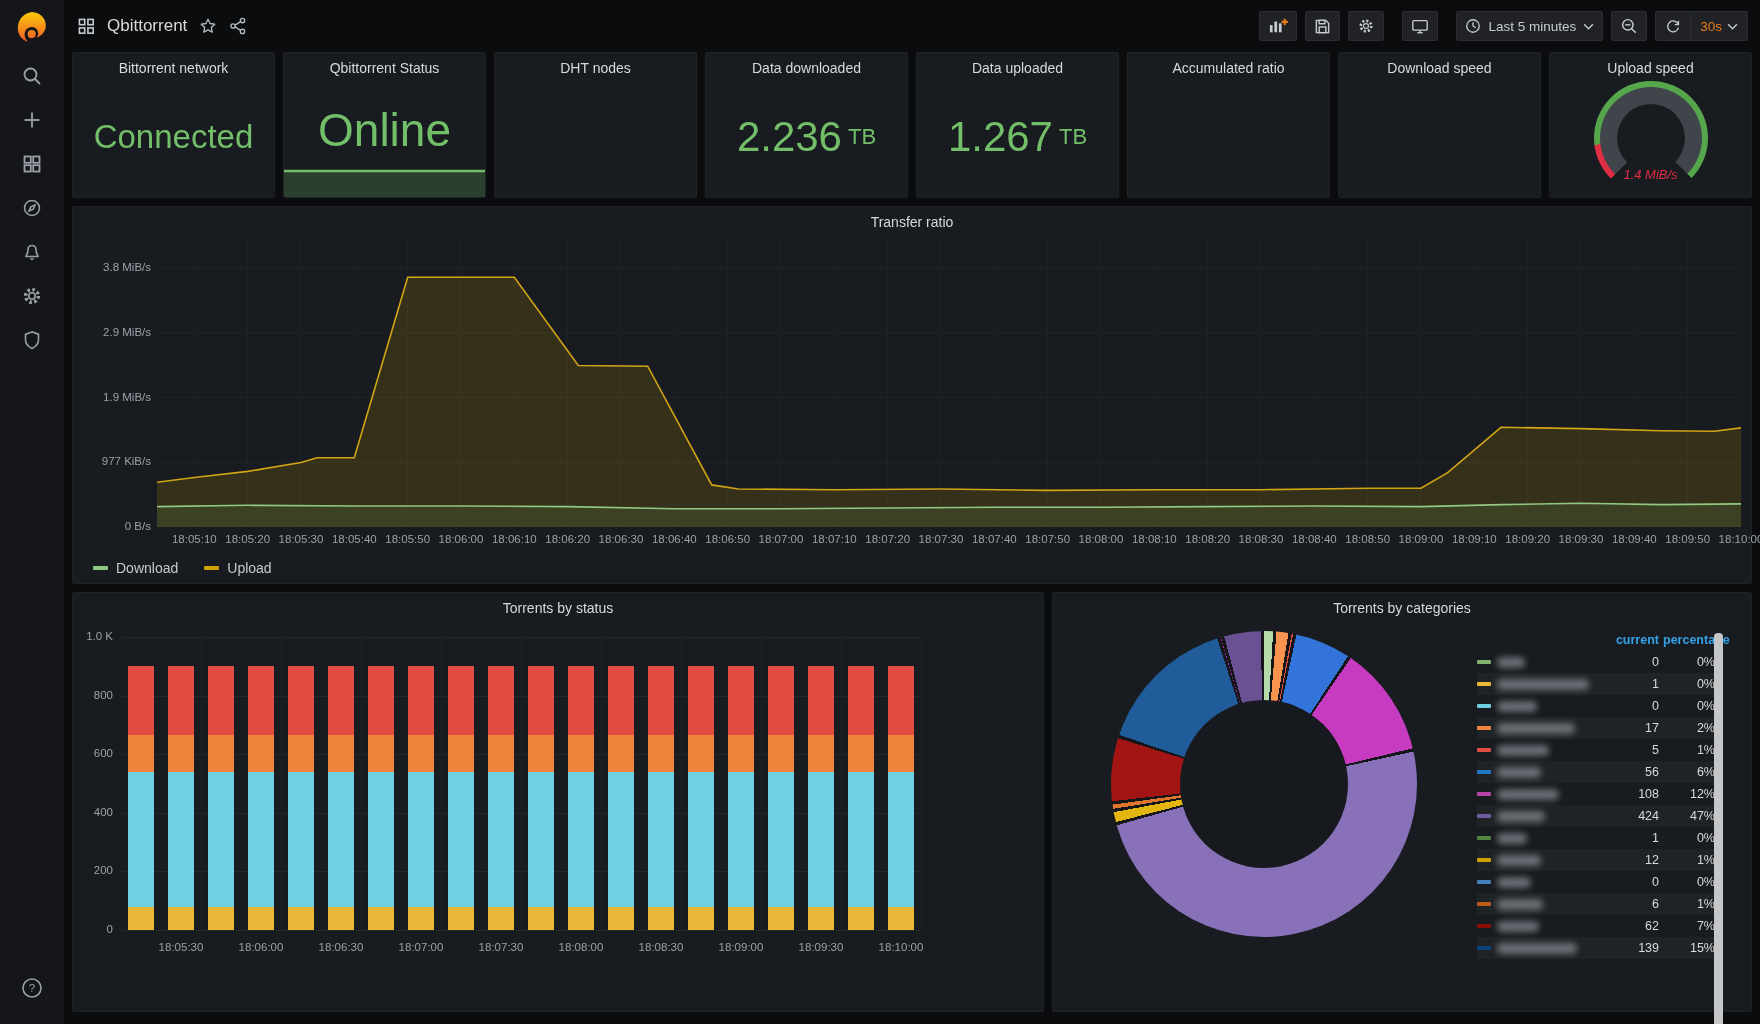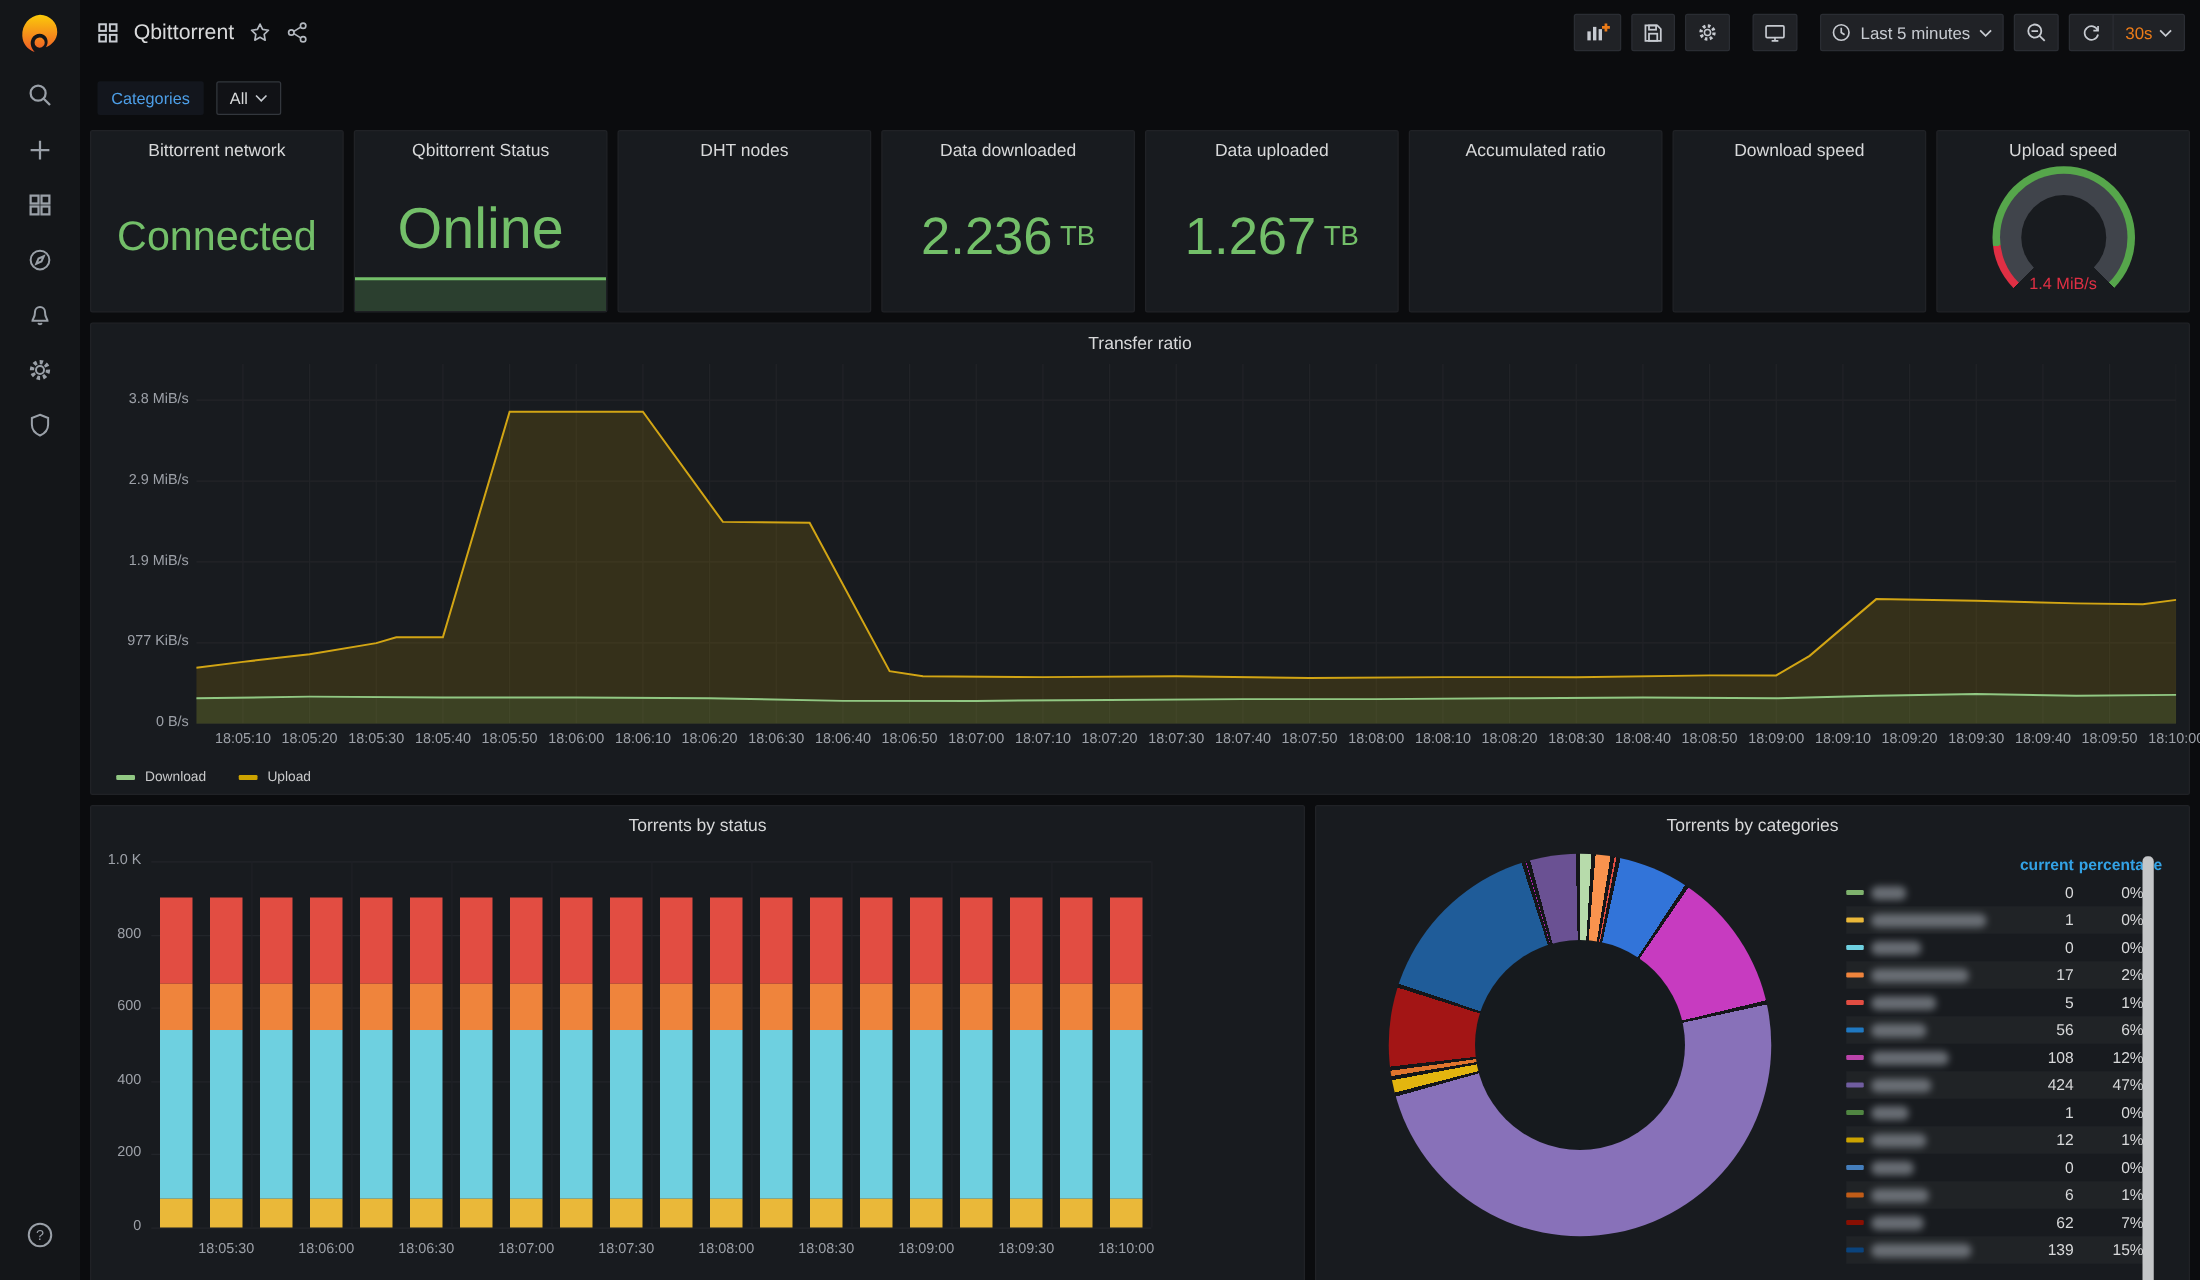--- a/index.html
+++ b/index.html
@@ -56,21 +56,21 @@
   .gauge .hole { position:absolute; inset:23px; border-radius:50%; background:#181b1f; }
   .gauge .gval { position:absolute; left:0; right:0; bottom:13px; text-align:center; font-size:13px; color:#e02f44; font-weight:500; }
 
   
   .transfer { height:378px; margin-bottom:8px; }
   .tchart { position:absolute; left:0; top:0; right:0; bottom:0; }
   .tplot { position:absolute; left:84px; top:32px; width:1584px; height:288px; cursor:crosshair; }
   .ylab { position:absolute; font-size:11.5px; color:#9da1a8; text-align:right; width:70px; left:8px; }
   .xlab { position:absolute; font-size:11.5px; color:#9da1a8; transform:translateX(-50%); top:326px; white-space:nowrap; }
   .tlegend { position:absolute; left:20px; bottom:7px; display:flex; gap:26px; }
-  .leg-item { display:flex; align-items:center; gap:8px; font-size:11px; color:#c8c9ca; cursor:pointer; }
+  .leg-item { display:flex; align-items:center; gap:8px; font-size:14px; color:#c8c9ca; cursor:pointer; }
   .leg-dash { width:15px; height:4px; border-radius:1px; }
 
   
   .row3 { display:flex; gap:8px; height:420px; }
   .p-status { width:972px; flex:none; }
   .p-cats { flex:1; }
 
   
   .bplot { position:absolute; left:48px; top:44px; width:800px; height:293px; }
   .bgrid-h { position:absolute; left:0; right:0; height:1px; background:#22252a; }
@@ -251,29 +251,20 @@
         <div class="seg">
           <span class="orange-text">30s</span>
           <svg class="icon" width="11" height="7" viewBox="0 0 12 8" fill="none" stroke="#c7cbd1" stroke-width="1.6">
               <path d="M1 1.5 L6 6.5 L11 1.5"></path>
             </svg>
         </div>
       </div>
     </div>
   </header>
 
-  <div class="filters">
-    <span class="chip-cat">Categories</span>
-    <span class="chip-all">
-      <span>All</span>
-      <svg class="icon" width="10" height="7" viewBox="0 0 12 8" fill="none" stroke="#c7cbd1" stroke-width="1.6">
-          <path d="M1 1.5 L6 6.5 L11 1.5"></path>
-        </svg>
-    </span>
-  </div>
 
   <div class="grid">
 
     <div class="stats-row">
 
       <section class="panel stat">
         <div class="panel-title">Bittorrent network</div>
         <div class="stat-value-wrap">
           <span class="green v-connected">Connected</span>
         </div>
@@ -313,21 +304,21 @@
       <section class="panel stat">
         <div class="panel-title">Accumulated ratio</div>
       </section>
 
       <section class="panel stat">
         <div class="panel-title">Download speed</div>
       </section>
 
       <section class="panel stat">
         <div class="panel-title">Upload speed</div>
-        <div class="gauge" id="gauge-ul" style="background: conic-gradient(from 225deg, rgb(224, 47, 68) 0deg, rgb(224, 47, 68) 38deg, rgb(86, 166, 75) 38deg, rgb(86, 166, 75) 270deg, transparent 270deg, transparent 360deg);">
+        <div class="gauge" id="gauge-ul" style="background: conic-gradient(from 225deg, rgb(224, 47, 68) 0deg, rgb(224, 47, 68) 38deg, rgb(86, 166, 75) 38deg, rgb(86, 166, 75) 270deg, transparent 270deg, transparent 360deg); font-style: italic;">
           <div class="ring" style="background: conic-gradient(from 225deg, rgb(64, 68, 75) 0deg, rgb(64, 68, 75) 270deg, transparent 270deg, transparent 360deg);"></div>
             <div class="hole"></div>
           <div class="gval">1.4 MiB/s</div>
         </div>
       </section>
 
     </div>
 
     <section class="panel transfer">
       <div class="panel-title">Transfer ratio</div>

